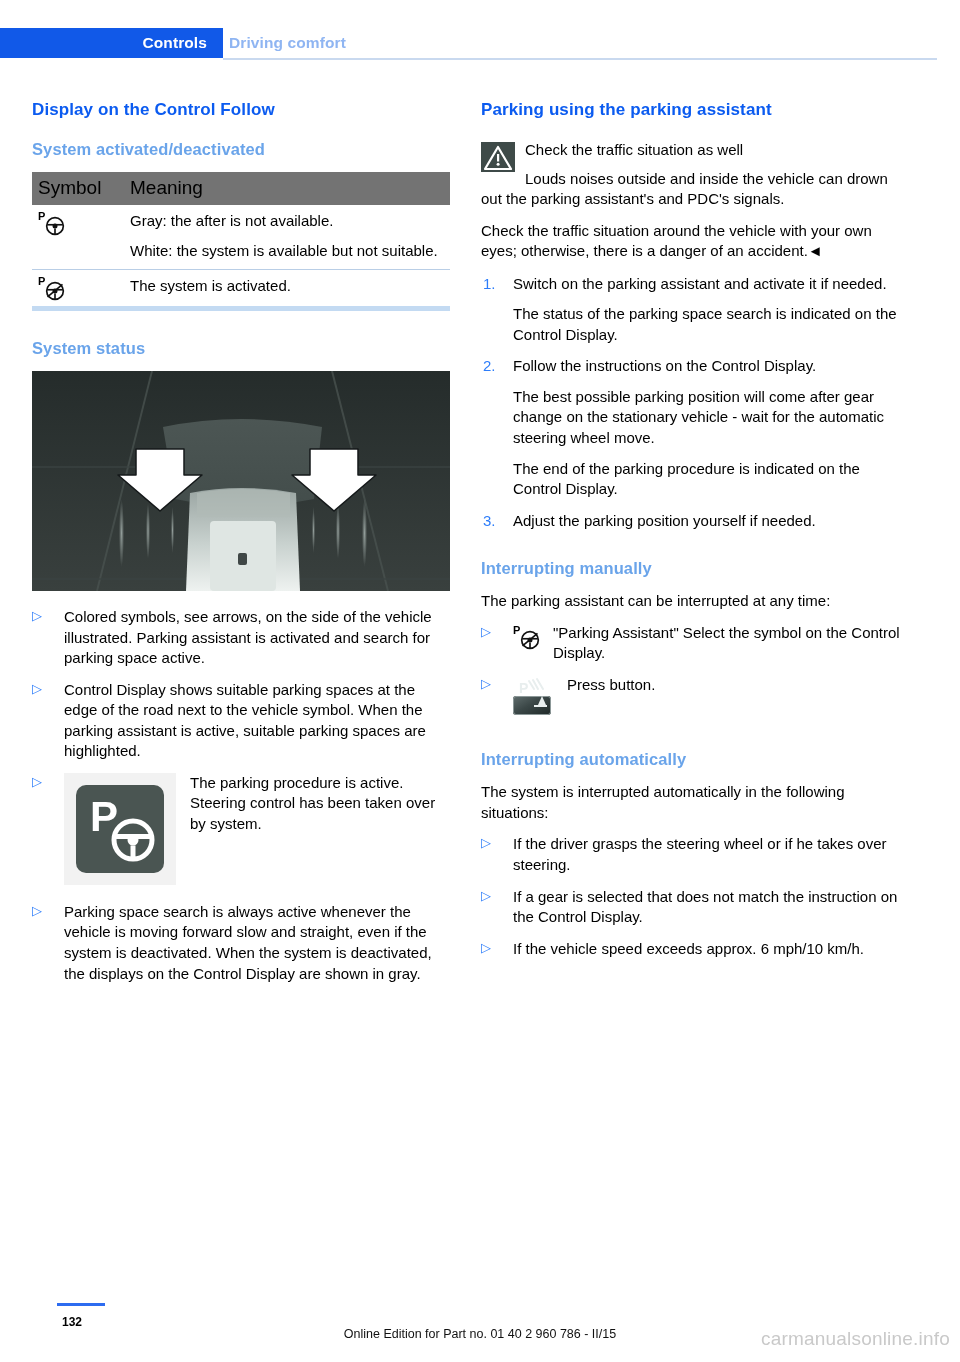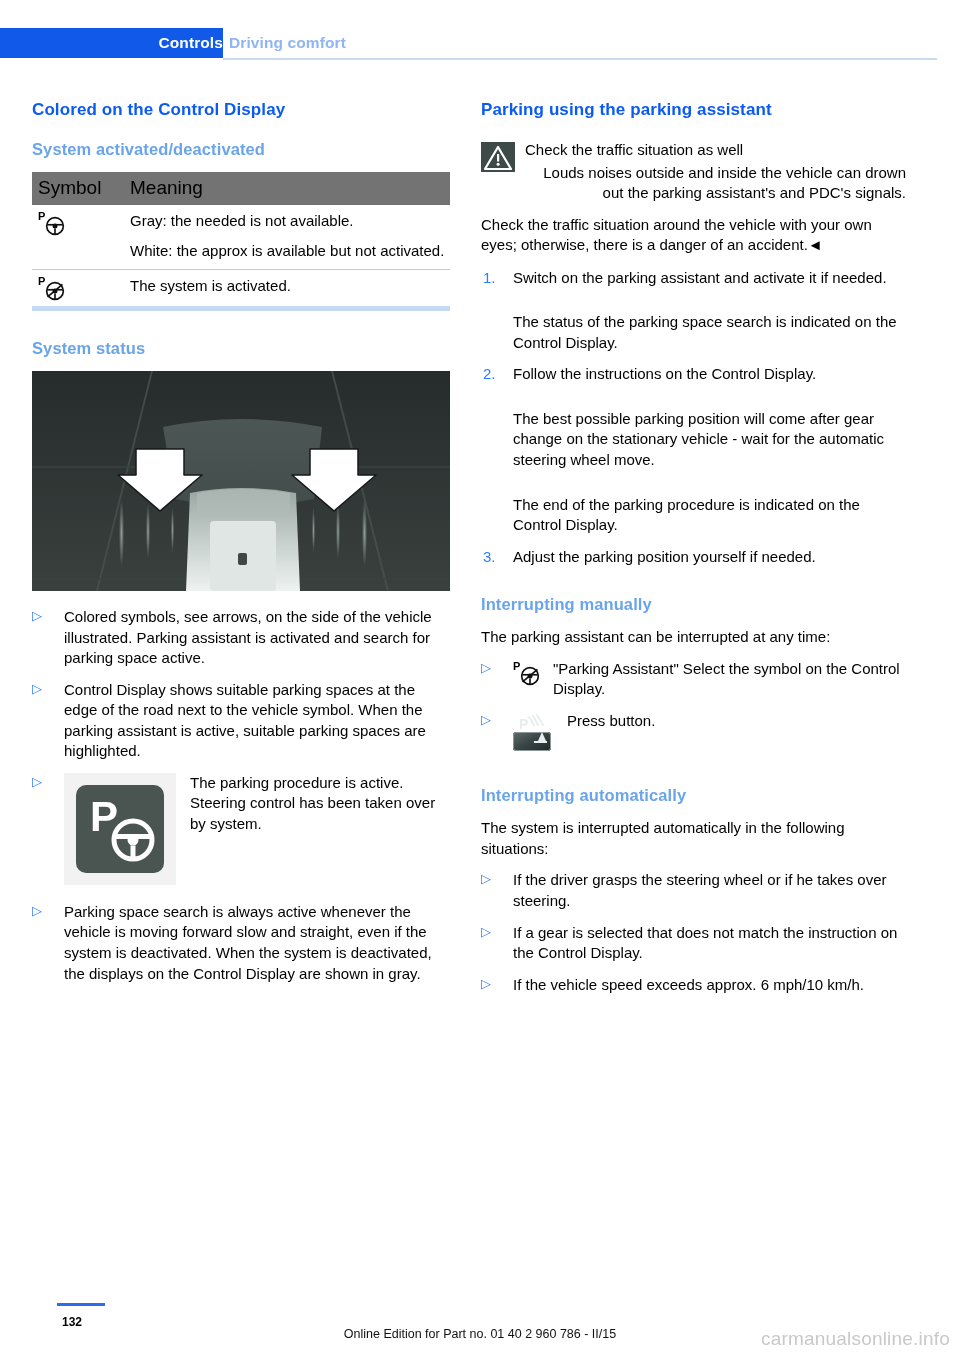--- a/index.html
+++ b/index.html
@@ -26,21 +26,21 @@
   }
   .header-tab-active {
     position: absolute;
     left: 0;
     top: 0;
     width: 223px;
     height: 30px;
     background: #1159e8;
     box-sizing: border-box;
     text-align: right;
-    padding-right: 0;
+    padding-right: 16px;
     line-height: 30px;
     color: #ffffff;
     font-weight: bold;
     font-size: 15.5px;
     letter-spacing: 0.1px;
   }
   .header-tab-inactive {
     position: absolute;
     left: 229px;
     top: 0;
@@ -172,21 +172,21 @@
     position: absolute;
     left: 0;
     top: 0;
     color: #2d7dfa;
     font-size: 13px;
   }
   ol.steps > li .marker { font-size: 15px; left: 2px; }
   ol.steps > li { padding-left: 32px; }
   .sub-note {
     display: block;
-    margin-top: 24px;
+    margin-top: 10px;
   }
 
   
   li.with-figure {
     padding-left: 32px;
     display: block;
     overflow: hidden;
   }
   .figure-inline {
     float: left;
@@ -280,21 +280,21 @@
 <body>
 
 <div class="header">
   <div class="header-tab-active">Controls</div>
   <div class="header-tab-inactive">Driving comfort</div>
 </div>
 <div class="header-rule"></div>
 
 <div class="col col-left">
 
-  <h1 class="h-blue">Colored on the Control Display</h1>
+  <h1 class="h-blue">Display on the Control Follow</h1>
 
   <h2 class="h-lightblue">System activated/deactivated</h2>
 
   <table class="sym-table">
     <thead>
       <tr>
         <th class="col-sym">Symbol</th>
         <th>Meaning</th>
       </tr>
     </thead>
@@ -305,22 +305,22 @@
             <span class="p-letter">P</span>
             <svg width="20" height="20" viewBox="0 0 24 24" aria-hidden="true">
               <circle cx="12" cy="12" r="10" fill="none" stroke="#111" stroke-width="2"></circle>
               <circle cx="12" cy="12" r="3" fill="#111"></circle>
               <path d="M2.6 10.5 H21.4" stroke="#111" stroke-width="2" fill="none"></path>
               <path d="M12 15 V22" stroke="#111" stroke-width="2" fill="none"></path>
             </svg>
           </span>
         </td>
         <td>
-          <span class="sym-line">Gray: the needed is not available.</span>
-          <span class="sym-line">White: the approx is available but not activated.</span>
+          <span class="sym-line">Gray: the after is not available.</span>
+          <span class="sym-line">White: the system is available but not suitable.</span>
         </td>
       </tr>
       <tr>
         <td class="col-sym">
           <span class="psw">
             <span class="p-letter">P</span>
             <svg width="20" height="20" viewBox="0 0 24 24" aria-hidden="true">
               <circle cx="12" cy="12" r="10" fill="none" stroke="#111" stroke-width="2"></circle>
               <circle cx="12" cy="12" r="3" fill="#111"></circle>
               <path d="M2.6 10.5 H21.4" stroke="#111" stroke-width="2" fill="none"></path>
@@ -438,21 +438,21 @@
   <div class="warn-block">
     <span class="warn-icon warn-icon-float">
       <svg width="34" height="30" viewBox="0 0 34 30" aria-hidden="true">
         <rect x="0" y="0" width="34" height="30" fill="#3e4a48"></rect>
         <path d="M17 5 L30 27 H4 Z" fill="none" stroke="#ffffff" stroke-width="2.2" stroke-linejoin="round"></path>
         <rect x="16" y="12" width="2.2" height="7.5" fill="#ffffff"></rect>
         <circle cx="17.1" cy="22.3" r="1.5" fill="#ffffff"></circle>
       </svg>
     </span>
     <div class="warn-lead">Check the traffic situation as well</div>
-    <p class="body" style="margin-top:2px;text-align:right;">Louds noises outside and inside the vehicle can drown out the parking assistant's and PDC's signals.</p>
+    <p class="body" style="margin-top:8px;">Louds noises outside and inside the vehicle can drown out the parking assistant's and PDC's signals.</p>
     <p class="body">Check the traffic situation around the vehicle with your own eyes; otherwise, there is a danger of an accident.◄</p>
   </div>
 
   <ol class="steps">
     <li>
       <span class="marker">1.</span>
       <span>Switch on the parking assistant and activate it if needed.</span>
       <span class="sub-note">The status of the parking space search is indicated on the Control Display.</span>
     </li>
     <li>

